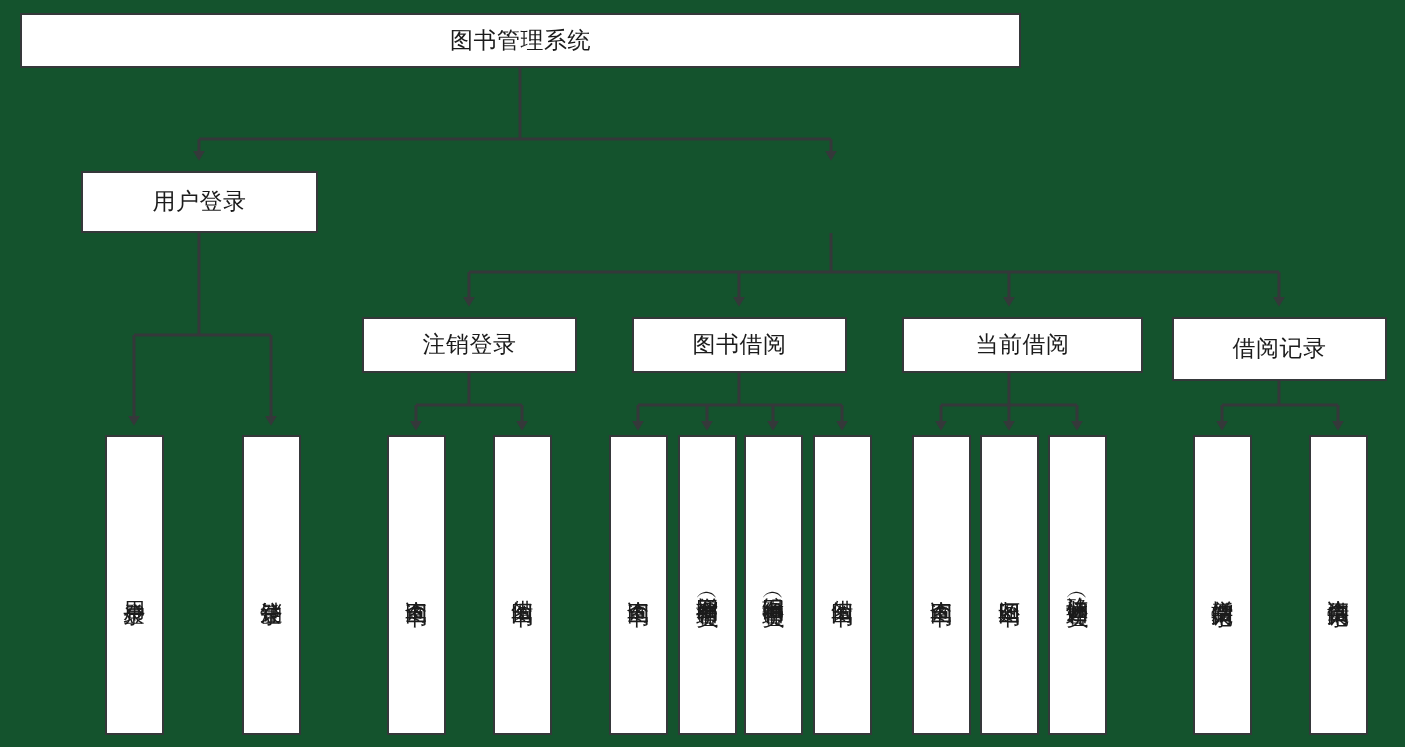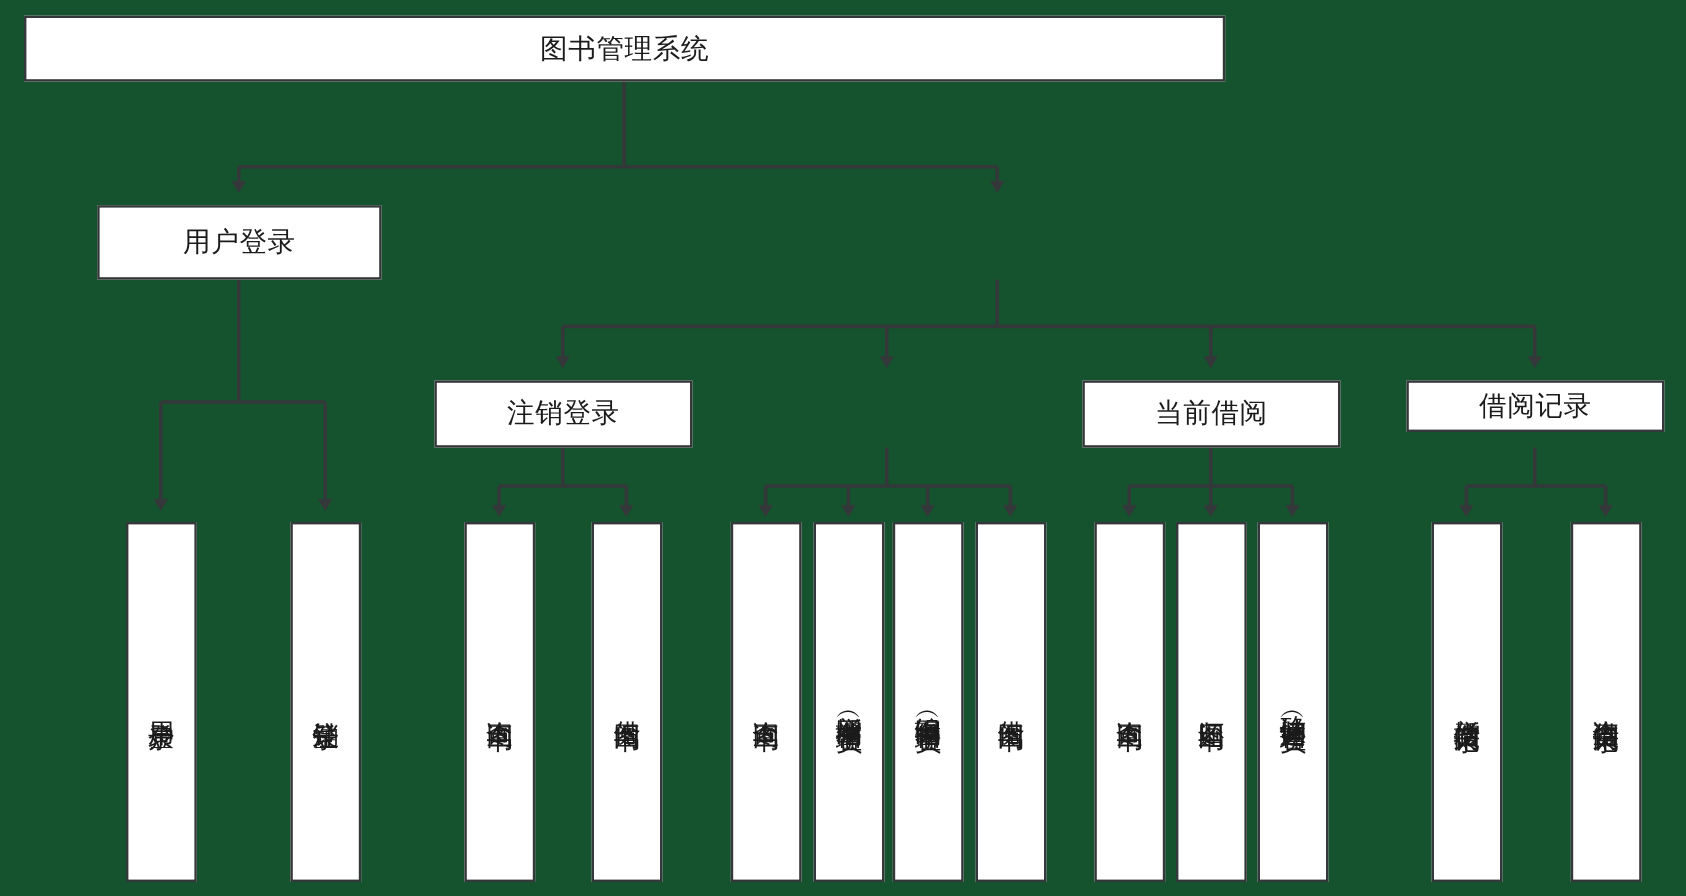--- a/index.html
+++ b/index.html
@@ -128,26 +128,29 @@
 
   <div class="node-box" style="left:81px; top:171px; width:237px; height:62px;">
     <span class="node-label">用户登录</span>
   </div>
 
 
   <div class="node-box" style="left:362px; top:317px; width:215px; height:56px;">
     <span class="node-label">注销登录</span>
   </div>
 
-
-  <div class="node-box" style="left:902px; top:317px; width:215px; height:56px;">
+  <div class="node-box" style="left:632px; top:317px; width:215px; height:56px;">
+    <span class="node-label">图书借阅</span>
+  </div>
+
+  <div class="node-box" style="left:902px; top:317px; width:241px; height:56px;">
     <span class="node-label">当前借阅</span>
   </div>
 
-  <div class="node-box" style="left:1172px; top:317px; width:215px; height:43px;">
+  <div class="node-box" style="left:1172px; top:317px; width:215px; height:64px;">
     <span class="node-label">借阅记录</span>
   </div>
 
   <div class="node-box leaf-box" style="left:105px; top:435px; width:59px; height:300px;">
     <span class="node-label">用户登录</span>
   </div>
 
   <div class="node-box leaf-box" style="left:242px; top:435px; width:59px; height:300px;">
     <span class="node-label">注销登录</span>
   </div>

